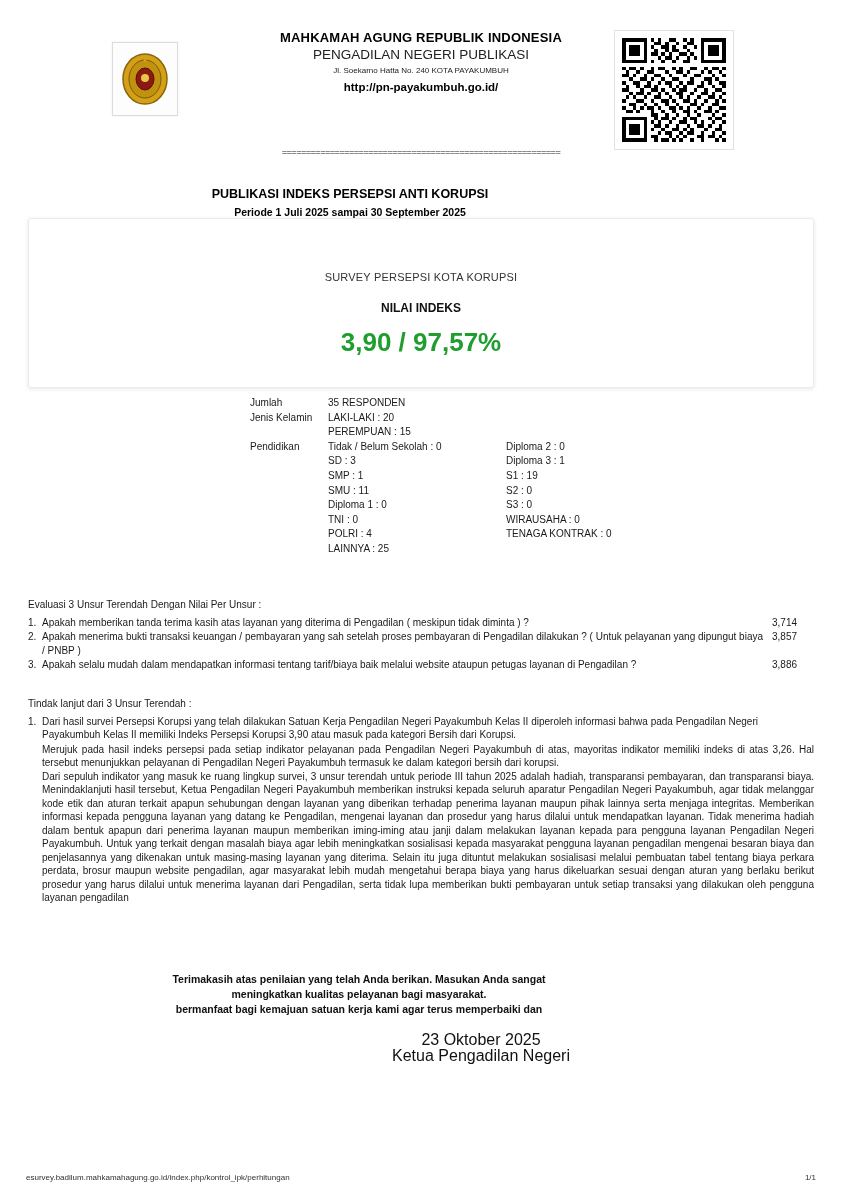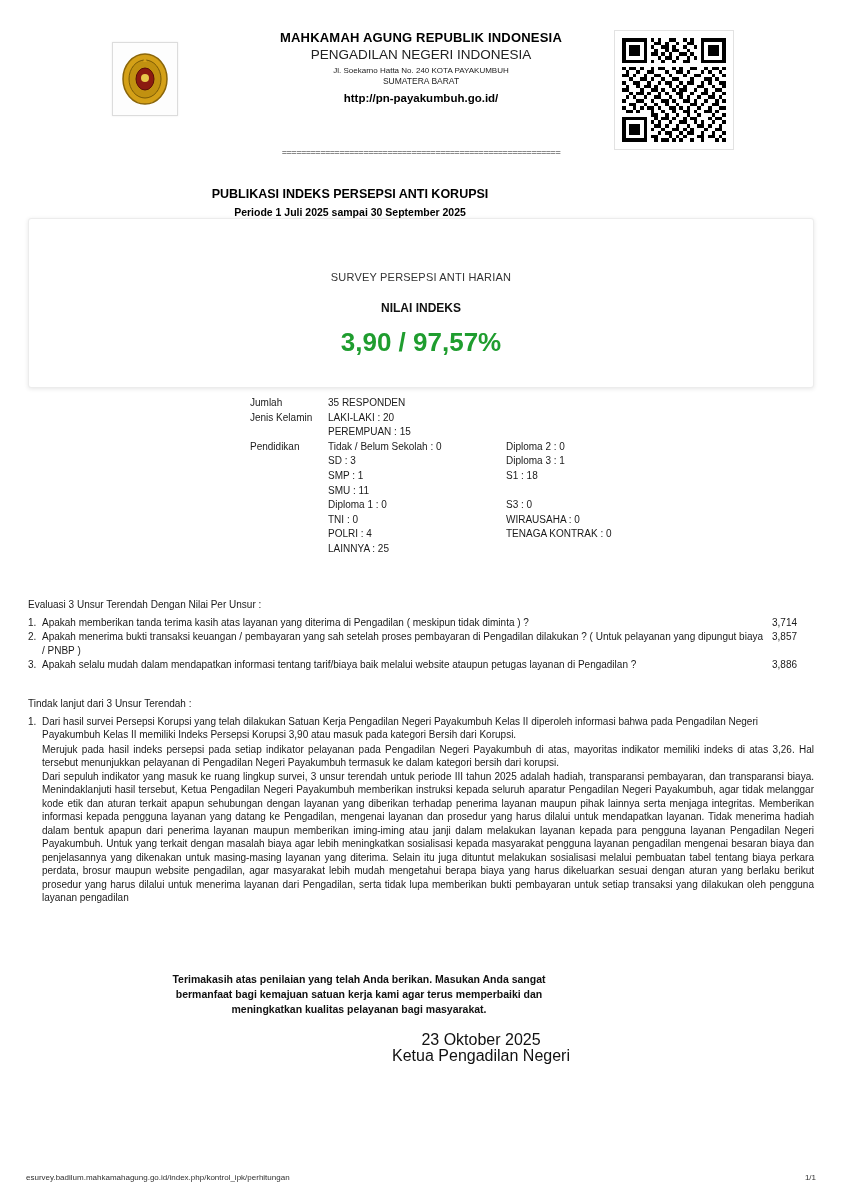--- a/index.html
+++ b/index.html
@@ -288,23 +288,22 @@
         <ellipse cx="25" cy="28" rx="22" ry="25" fill="#d4a017" stroke="#8a6508" stroke-width="1.5"></ellipse>
         <ellipse cx="25" cy="28" rx="16" ry="19" fill="#c19110" stroke="#7a5a06" stroke-width="1"></ellipse>
         <ellipse cx="25" cy="28" rx="9" ry="11" fill="#8b1a10" stroke="#5a0f08" stroke-width="1"></ellipse>
         <circle cx="25" cy="27" r="4" fill="#e8c84a"></circle>
         <path d="M25 6 L27 11 L23 11 Z" fill="#d4a017"></path>
       </svg>
     </div>
 
     <div class="head-text">
       <div class="t1">MAHKAMAH AGUNG REPUBLIK INDONESIA</div>
-      <div class="t2">PENGADILAN NEGERI INDONESIA</div>
+      <div class="t2">PENGADILAN NEGERI PUBLIKASI</div>
       <div class="t3">Jl. Soekarno Hatta No. 240 KOTA PAYAKUMBUH</div>
-      <div class="t4">SUMATERA BARAT</div>
       <div class="t5">http://pn-payakumbuh.go.id/</div>
     </div>
 
     <div class="qr">
       <svg width="104" height="104" viewBox="0 0 29 29" shape-rendering="crispEdges">
         <rect width="29" height="29" fill="#ffffff"></rect>
         <g fill="#000000">
           <rect x="0" y="0" width="7" height="1"></rect>
             <rect x="0" y="6" width="7" height="1"></rect>
           <rect x="0" y="0" width="1" height="7"></rect>
@@ -540,21 +539,21 @@
 
     <div class="divider">==========================================================</div>
   </div>
 
   <div class="title-block">
     <div class="pub-title">PUBLIKASI INDEKS PERSEPSI ANTI KORUPSI</div>
     <div class="pub-period">Periode 1 Juli 2025 sampai 30 September 2025</div>
   </div>
 
   <div class="index-card">
-    <div class="ic-sub">SURVEY PERSEPSI ANTI HARIAN</div>
+    <div class="ic-sub">SURVEY PERSEPSI KOTA KORUPSI</div>
     <div class="ic-label">NILAI INDEKS</div>
     <div class="ic-value">3,90 / 97,57%</div>
   </div>
 
   <div class="stats">
     <div class="row">
       <div class="lbl">Jumlah</div>
       <div class="v1">35 RESPONDEN</div>
       <div class="v2"></div>
     </div>
@@ -574,25 +573,26 @@
       <div class="v2">Diploma 2 : 0</div>
     </div>
     <div class="row">
       <div class="lbl"></div>
       <div class="v1">SD : 3</div>
       <div class="v2">Diploma 3 : 1</div>
     </div>
     <div class="row">
       <div class="lbl"></div>
       <div class="v1">SMP : 1</div>
-      <div class="v2">S1 : 18</div>
+      <div class="v2">S1 : 19</div>
     </div>
     <div class="row">
       <div class="lbl"></div>
       <div class="v1">SMU : 11</div>
+      <div class="v2">S2 : 0</div>
     </div>
     <div class="row">
       <div class="lbl"></div>
       <div class="v1">Diploma 1 : 0</div>
       <div class="v2">S3 : 0</div>
     </div>
     <div class="row">
       <div class="lbl"></div>
       <div class="v1">TNI : 0</div>
       <div class="v2">WIRAUSAHA : 0</div>
@@ -633,22 +633,22 @@
     <div class="ol-row">
       <div class="num">1.</div>
       <div class="txt">Dari hasil survei Persepsi Korupsi yang telah dilakukan Satuan Kerja Pengadilan Negeri Payakumbuh Kelas II diperoleh informasi bahwa pada Pengadilan Negeri Payakumbuh Kelas II memiliki Indeks Persepsi Korupsi 3,90 atau masuk pada kategori Bersih dari Korupsi.</div>
     </div>
     <div class="para" style="padding-left:14px;">Merujuk pada hasil indeks persepsi pada setiap indikator pelayanan pada Pengadilan Negeri Payakumbuh di atas, mayoritas indikator memiliki indeks di atas 3,26. Hal tersebut menunjukkan pelayanan di Pengadilan Negeri Payakumbuh termasuk ke dalam kategori bersih dari korupsi.</div>
     <div class="para" style="padding-left:14px;">Dari sepuluh indikator yang masuk ke ruang lingkup survei, 3 unsur terendah untuk periode III tahun 2025 adalah hadiah, transparansi pembayaran, dan transparansi biaya. Menindaklanjuti hasil tersebut, Ketua Pengadilan Negeri Payakumbuh memberikan instruksi kepada seluruh aparatur Pengadilan Negeri Payakumbuh, agar tidak melanggar kode etik dan aturan terkait apapun sehubungan dengan layanan yang diberikan terhadap penerima layanan maupun pihak lainnya serta menjaga integritas. Memberikan informasi kepada pengguna layanan yang datang ke Pengadilan, mengenai layanan dan prosedur yang harus dilalui untuk mendapatkan layanan. Tidak menerima hadiah dalam bentuk apapun dari penerima layanan maupun memberikan iming-iming atau janji dalam melakukan layanan kepada para pengguna layanan Pengadilan Negeri Payakumbuh. Untuk yang terkait dengan masalah biaya agar lebih meningkatkan sosialisasi kepada masyarakat pengguna layanan pengadilan mengenai besaran biaya dan penjelasannya yang dikenakan untuk masing-masing layanan yang diterima. Selain itu juga dituntut melakukan sosialisasi melalui pembuatan tabel tentang biaya perkara perdata, brosur maupun website pengadilan, agar masyarakat lebih mudah mengetahui berapa biaya yang harus dikeluarkan sesuai dengan aturan yang berlaku berikut prosedur yang harus dilalui untuk menerima layanan dari Pengadilan, serta tidak lupa memberikan bukti pembayaran untuk setiap transaksi yang dilakukan oleh pengguna layanan pengadilan</div>
   </div>
 
   <div class="thanks">
     <div>Terimakasih atas penilaian yang telah Anda berikan. Masukan Anda sangat</div>
+    <div>meningkatkan kualitas pelayanan bagi masyarakat.</div>
     <div>bermanfaat bagi kemajuan satuan kerja kami agar terus memperbaiki dan</div>
-    <div>meningkatkan kualitas pelayanan bagi masyarakat.</div>
   </div>
 
   <div class="signature">
     <div class="sig-inner">
       <div>23 Oktober 2025</div>
       <div>Ketua Pengadilan Negeri</div>
     </div>
   </div>
 
   <div class="print-footer">

